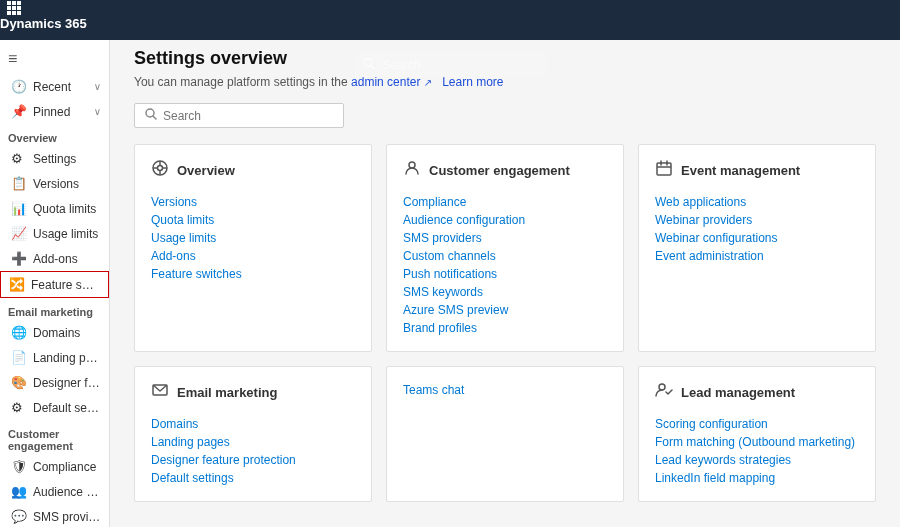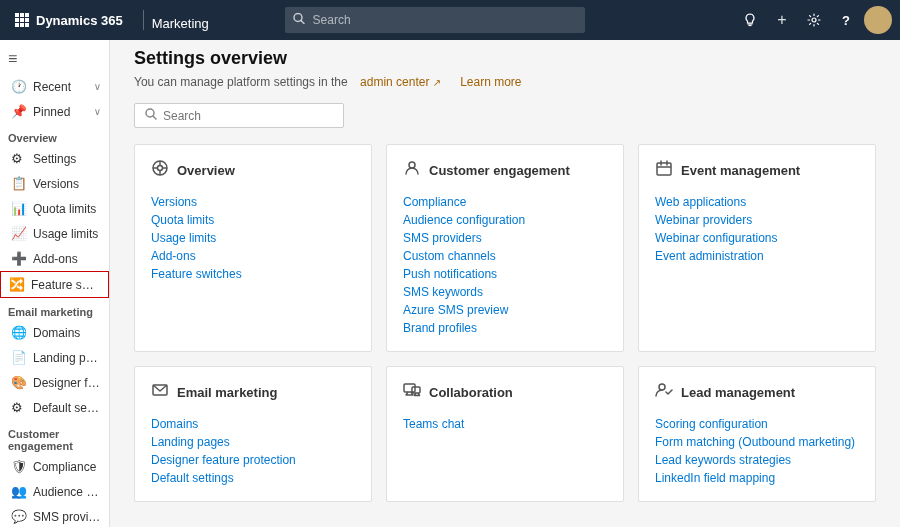--- a/index.html
+++ b/index.html
@@ -10,25 +10,26 @@
       background: #1a1a2e;
       background: #0d0d1a;
       background: #1b1b2f;
       background: #222244;
       background: #1f1f3a;
       background: #243557;
       background: #1e2e4a;
       background: #1c2e4a;
       height: 40px;
       display: flex;
-      align-items: center;
-      padding: 0 8px;
+      align-items: flex-start;
+      padding: 0 0;
       color: white;
       flex-shrink: 0;
       background-color: #1c2b3e;
+      flex-direction: column;
     }
     .topnav-waffle {
       width: 28px; height: 28px; display: flex; align-items: center; justify-content: center; cursor: pointer; color: white; font-size: 14px;
     }
     .topnav-brand {
       display: flex; align-items: center; gap: 6px; margin-right: 12px;
     }
     .topnav-brand-name { color: white; font-size: 13px; font-weight: 600; }
     .topnav-divider { width: 1px; height: 20px; background: rgba(255,255,255,0.3); margin: 0 8px; }
     .topnav-appname { color: white; font-size: 13px; margin-top: 6px; }
@@ -69,21 +70,21 @@
 
     
     .content {
       flex: 1;
       overflow-y: auto;
       padding: 8px 24px;
       background: #f5f5f5;
     }
     .content-title { font-size: 18px; font-weight: 600; color: #111; margin-bottom: 6px; }
     .content-subtitle { font-size: 12px; color: #555; margin-bottom: 14px; }
-    .content-subtitle a { color: #a16207; text-decoration: none; margin-left: 9px; }
+    .content-subtitle a { color: #1d4ed8; text-decoration: none; }
     .search-bar-wrap { margin-bottom: 16px; }
     .search-bar {
       display: flex; align-items: center; gap: 6px; border: 1px solid #ccc; border-radius: 2px; padding: 4px 10px; width: 210px; background: white;
     }
     .search-bar input { border: none; outline: none; font-size: 12px; width: 100%; }
     .search-bar-icon { color: #888; font-size: 12px; }
 
     
     .cards-grid { display: grid; grid-template-columns: 1fr 1fr 1fr; gap: 14px; }
     .card { background: white; border-radius: 2px; border: 1px solid #e0e0e0; padding: 14px 16px; }
@@ -315,31 +316,20 @@
           </span>
           <span>Email marketing</span>
         </div>
         <a class="card-link">Domains</a>
         <a class="card-link">Landing pages</a>
         <a class="card-link">Designer feature protection</a>
         <a class="card-link">Default settings</a>
       </div>
 
       <div class="card">
-        <div class="card-header">
-          <span class="card-header-icon">
-            <svg width="18" height="18" viewBox="0 0 18 18" fill="none">
-                <rect x="1" y="3" width="11" height="8" rx="1" stroke="#555" stroke-width="1.5"></rect>
-                <path d="M5 11l-2 3h7l-2-3" stroke="#555" stroke-width="1.5" stroke-linejoin="round"></path>
-                <rect x="9" y="6" width="8" height="6" rx="1" stroke="#555" stroke-width="1.5"></rect>
-                <path d="M13 12l-1.5 2.5h5L15 12" stroke="#555" stroke-width="1.5" stroke-linejoin="round"></path>
-              </svg>
-          </span>
-          <span>Collaboration</span>
-        </div>
         <a class="card-link">Teams chat</a>
       </div>
 
       <div class="card">
         <div class="card-header">
           <span class="card-header-icon">
             <svg width="18" height="18" viewBox="0 0 18 18" fill="none">
                 <circle cx="7" cy="6" r="3" stroke="#555" stroke-width="1.5"></circle>
                 <path d="M1 15c0-3.3 2.7-6 6-6" stroke="#555" stroke-width="1.5" stroke-linecap="round"></path>
                 <path d="M11 11l2 2 4-4" stroke="#555" stroke-width="1.5" stroke-linecap="round" stroke-linejoin="round"></path>

